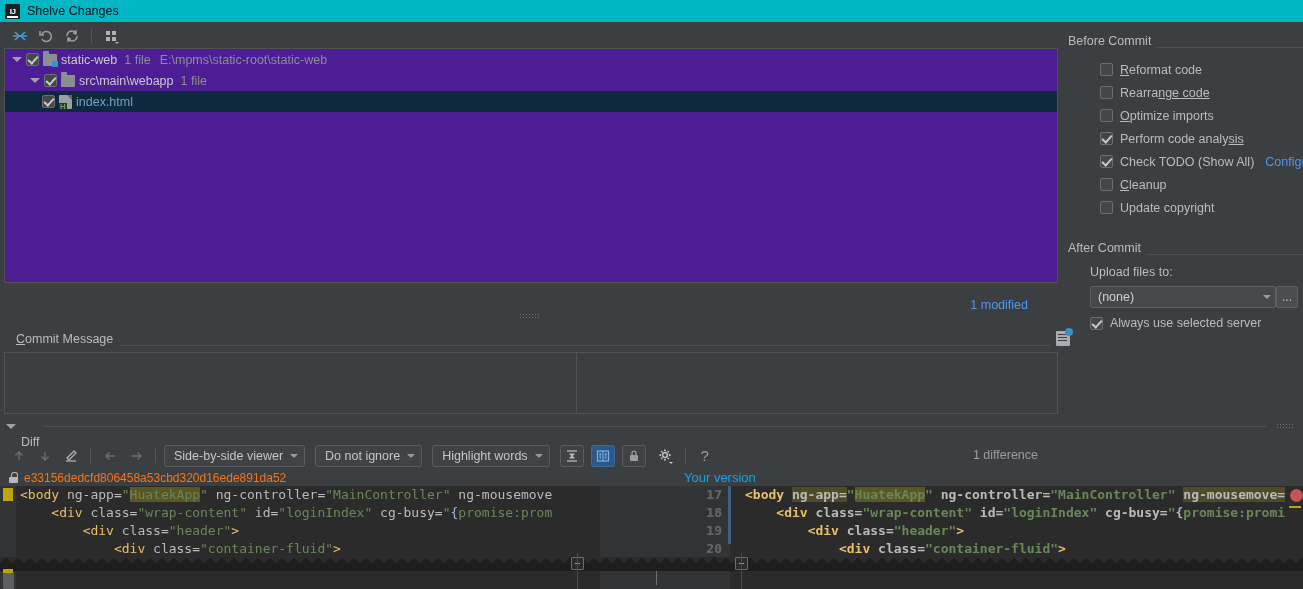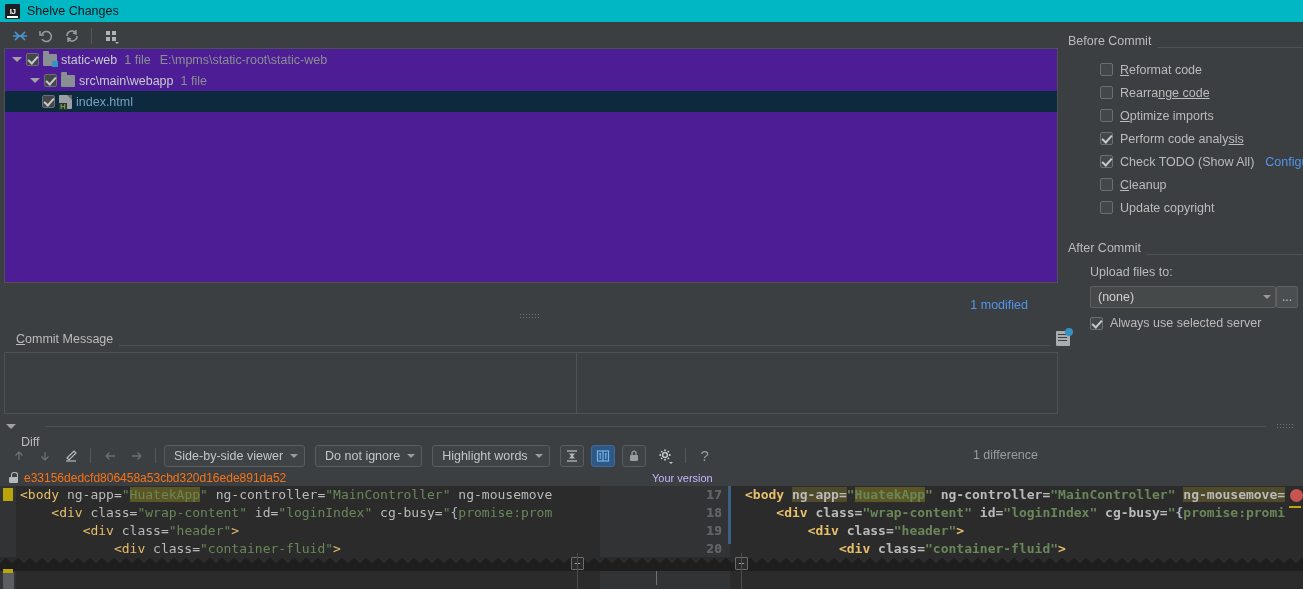--- a/index.html
+++ b/index.html
@@ -240,21 +240,21 @@
   }
   .lock-ico::before {
     content: ""; position: absolute; left: 0; bottom: 0; width: 9px; height: 6px;
     background: #b6b9bb; border-radius: 1px;
   }
   .lock-ico::after {
     content: ""; position: absolute; left: 2px; top: 0; width: 5px; height: 6px;
     border: 1.5px solid #b6b9bb; border-bottom: none; border-radius: 3px 3px 0 0;
   }
   .rev-hash { color: #f97316; font-size: 12px; font-family: "Liberation Sans", sans-serif; }
-  .your-ver { position: absolute; left: 652px; color: #c4b5fd; font-size: 11px; }
+  .your-ver { position: absolute; left: 684px; color: #0ea5e9; font-size: 13px; }
 
   
   .diff-body {
     position: absolute; left: 0; top: 486px; width: 1303px; height: 103px;
     background: #2b2b2b; overflow: hidden;
   }
   .pane-left {
     position: absolute; left: 0; top: 0; width: 580px; height: 103px; overflow: hidden;
   }
   .pane-right {

